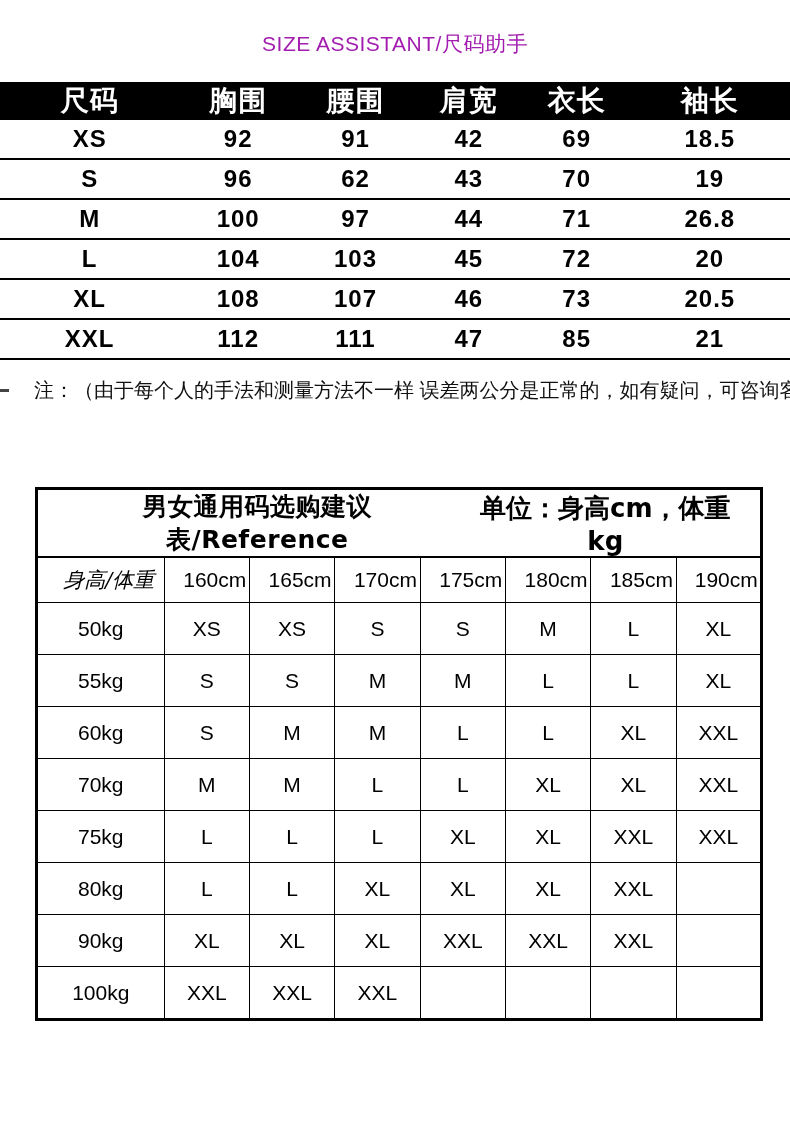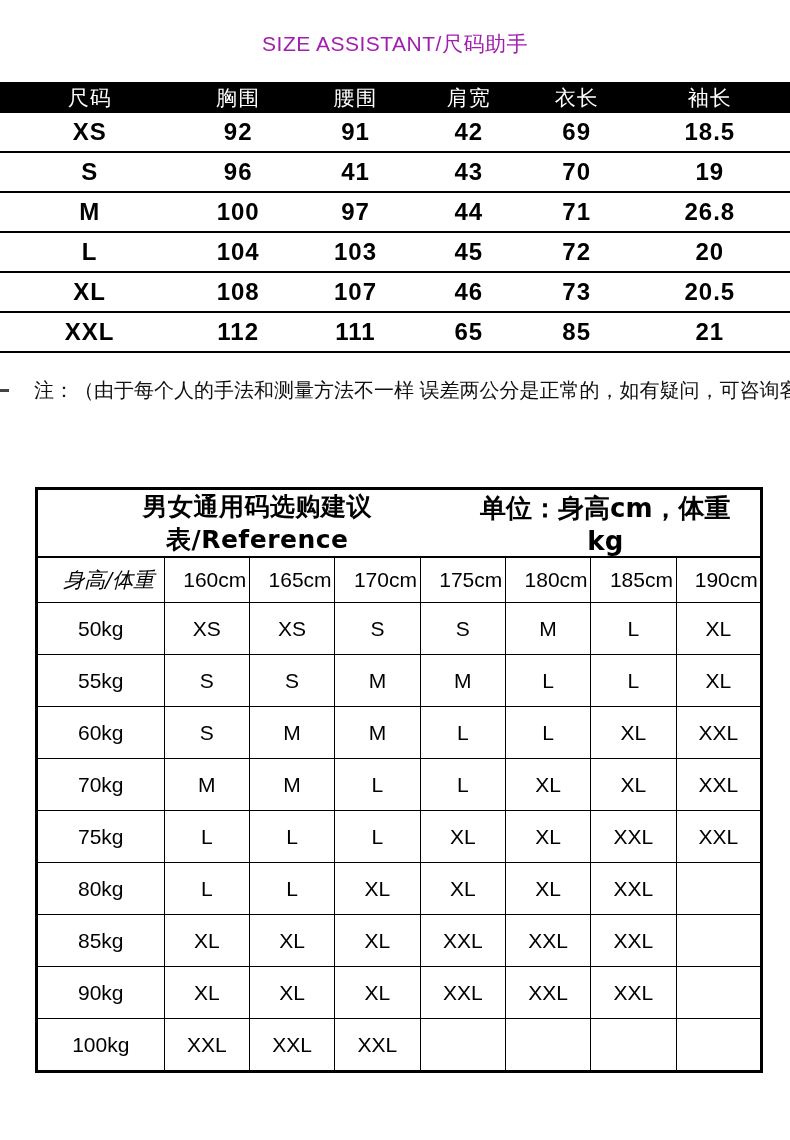--- a/index.html
+++ b/index.html
@@ -39,22 +39,22 @@
     left: 0;
     width: 790px;
     text-align: center;
   }
   .size-table thead tr {
     background: #000;
     color: #fff;
     height: 31px;
   }
   .size-table th {
-    font-size: 21px;
-    font-weight: 400;
+    font-size: 28px;
+    font-weight: 700;
     padding: 0;
     letter-spacing: 1px;
   }
   .size-table td {
     height: 38px;
     border-bottom: 2px solid #000;
     font-size: 24px;
     font-weight: 900;
     letter-spacing: 1px;
     padding: 0;
@@ -163,21 +163,21 @@
         <td>XS</td>
         <td>92</td>
         <td>91</td>
         <td>42</td>
         <td>69</td>
         <td>18.5</td>
       </tr>
       <tr>
         <td>S</td>
         <td>96</td>
-        <td>41</td>
+        <td>62</td>
         <td>43</td>
         <td>70</td>
         <td>19</td>
       </tr>
       <tr>
         <td>M</td>
         <td>100</td>
         <td>97</td>
         <td>44</td>
         <td>71</td>
@@ -196,21 +196,21 @@
         <td>108</td>
         <td>107</td>
         <td>46</td>
         <td>73</td>
         <td>20.5</td>
       </tr>
       <tr>
         <td>XXL</td>
         <td>112</td>
         <td>111</td>
-        <td>65</td>
+        <td>47</td>
         <td>85</td>
         <td>21</td>
       </tr>
     </tbody>
   </table>
 
   <div class="edge-dash"></div>
   <p class="note">注：（由于每个人的手法和测量方法不一样 误差两公分是正常的，如有疑问，可咨询客服）</p>
 
   <table class="ref-table">
@@ -297,30 +297,20 @@
         <td>80kg</td>
         <td>L</td>
         <td>L</td>
         <td>XL</td>
         <td>XL</td>
         <td>XL</td>
         <td>XXL</td>
         <td></td>
       </tr>
       <tr class="ref-data-row">
-        <td>85kg</td>
-        <td>XL</td>
-        <td>XL</td>
-        <td>XL</td>
-        <td>XXL</td>
-        <td>XXL</td>
-        <td>XXL</td>
-        <td></td>
-      </tr>
-      <tr class="ref-data-row">
         <td>90kg</td>
         <td>XL</td>
         <td>XL</td>
         <td>XL</td>
         <td>XXL</td>
         <td>XXL</td>
         <td>XXL</td>
         <td></td>
       </tr>
       <tr class="ref-data-row">

